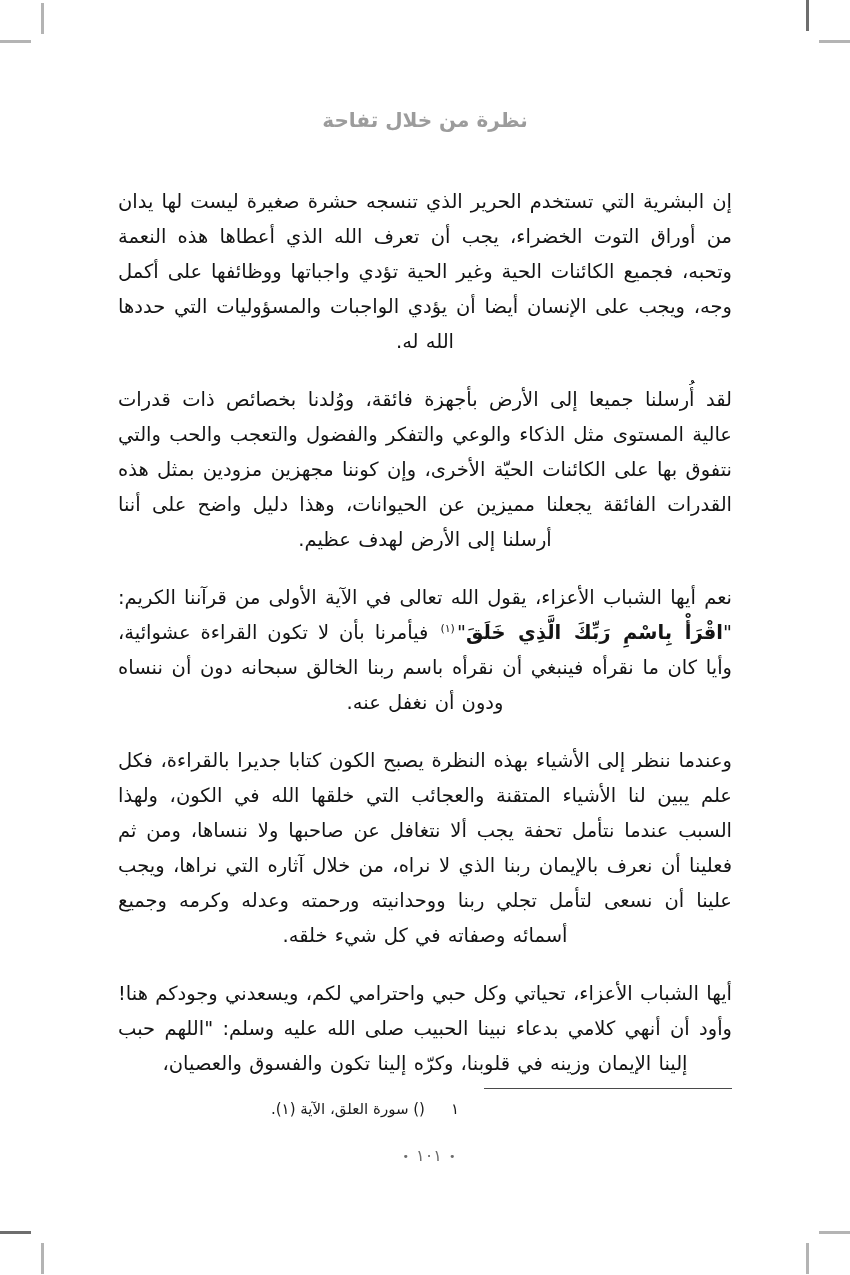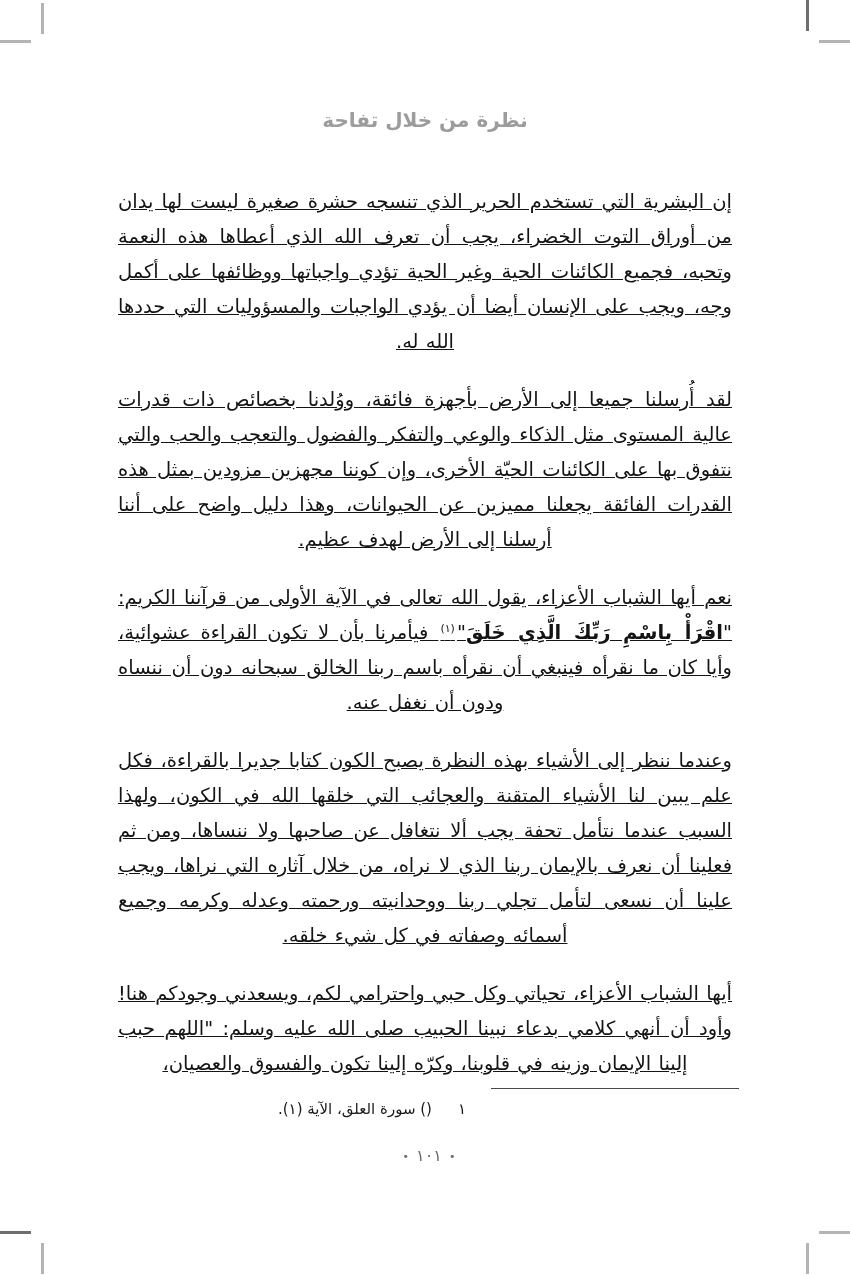--- a/index.html
+++ b/index.html
@@ -54,42 +54,41 @@
 
   p.body-par {
     margin: 0 0 23px 0;
     font-size: 19.5px;
     line-height: 35px;
     color: #141414;
     text-align: justify;
     text-align-last: center;
     font-family: "DejaVu Sans", "Liberation Sans", sans-serif;
     word-spacing: 1px;
-    text-decoration: underline;
   }
 
   p.body-par.last { margin-bottom: 0; }
 
   .verse {
     font-weight: 600;
     letter-spacing: 0.6px;
     word-spacing: 3px;
   }
 
   sup.fn-ref {
     font-size: 11px;
     vertical-align: super;
     line-height: 0;
     padding: 0 2px;
   }
 
   
   .footnote-zone {
     position: absolute;
-    left: 125px;
+    left: 118px;
     top: 1088px;
     width: 614px;
     direction: rtl;
   }
 
   .footnote-rule {
     width: 248px;
     height: 1px;
     background: #4a4a4a;
     margin: 0 0 9px auto;

